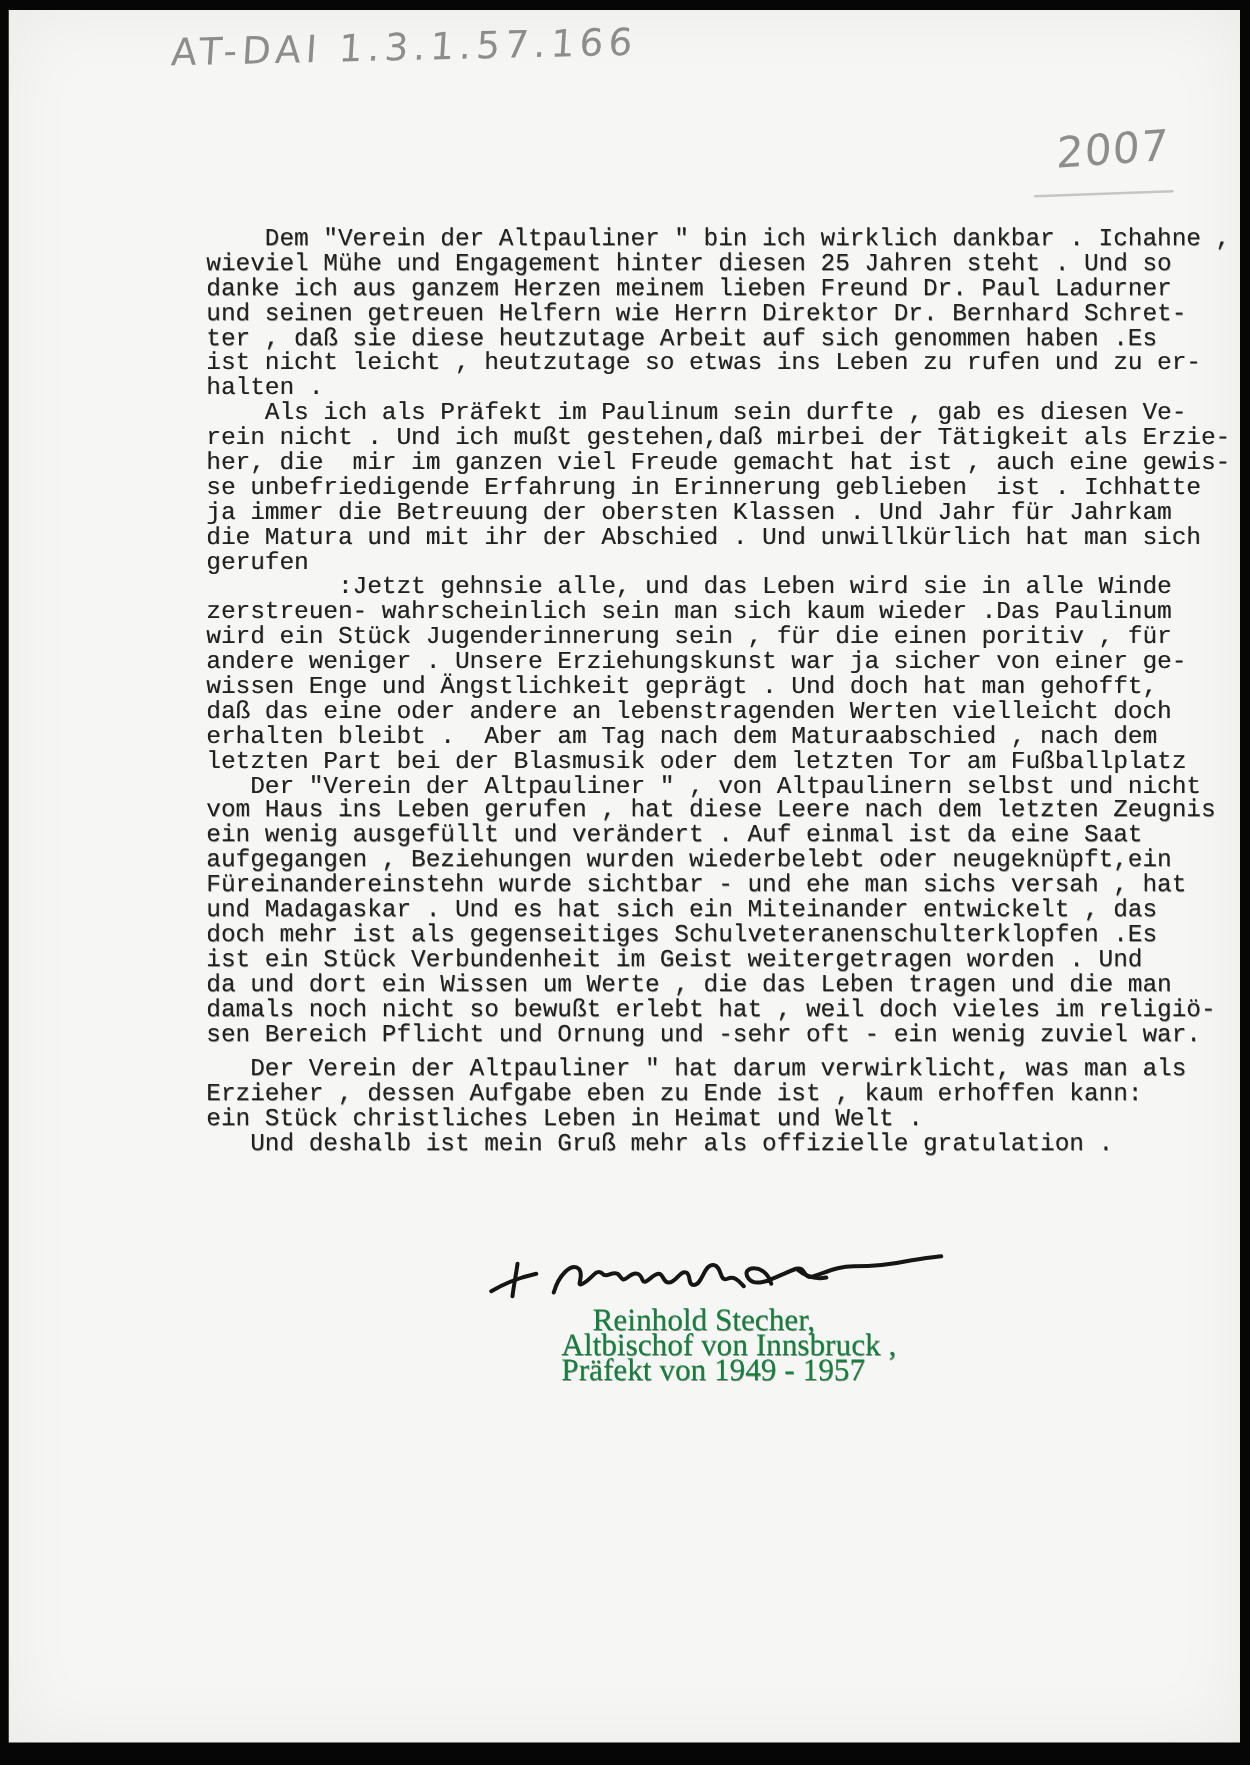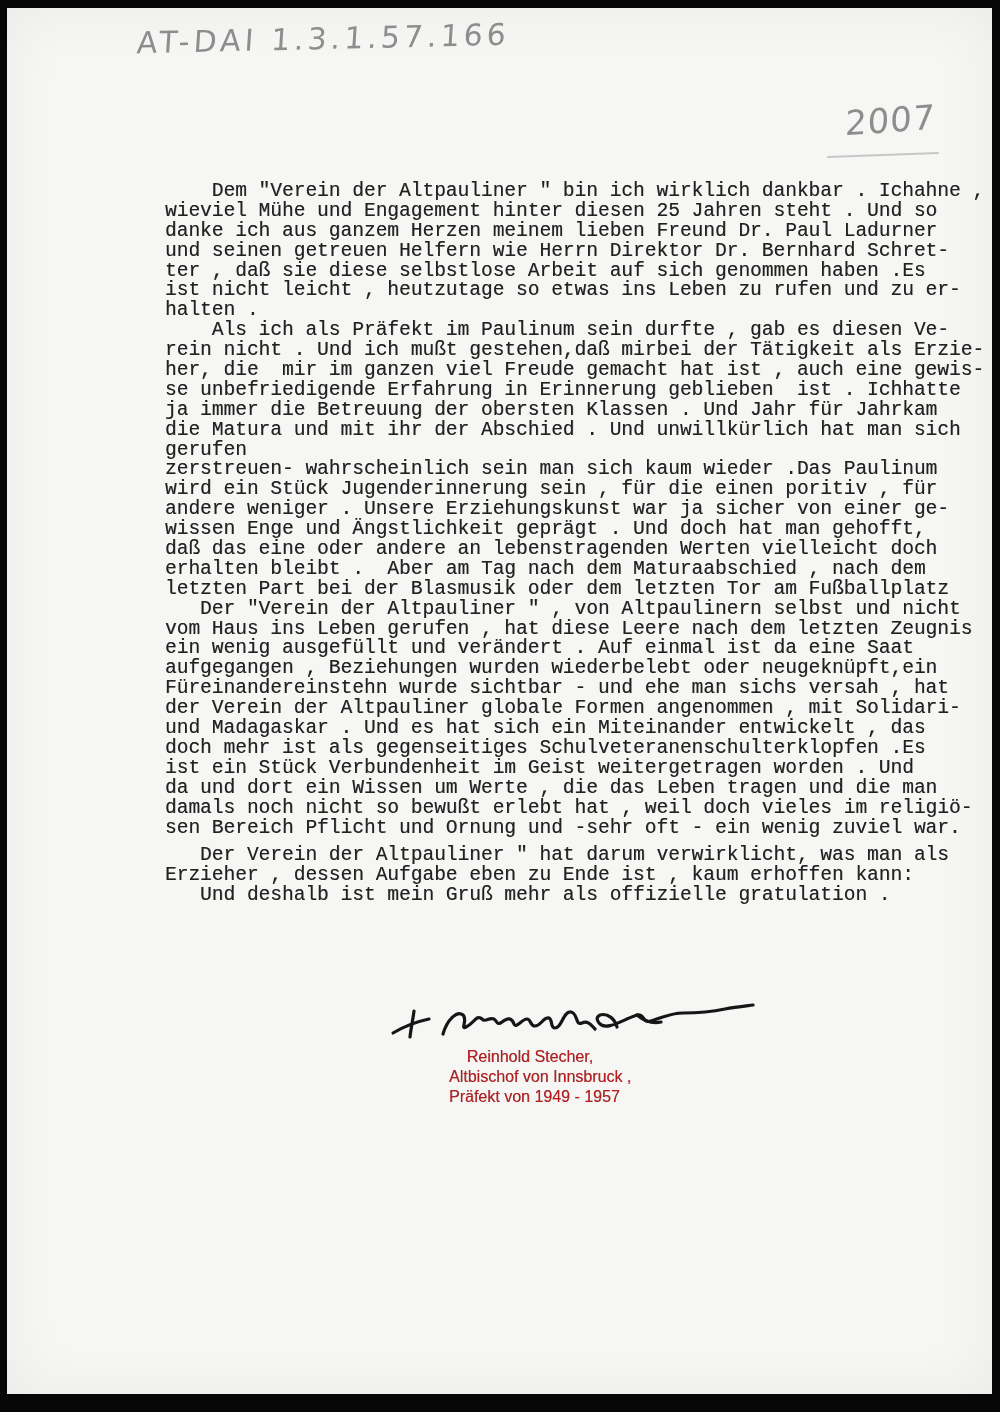--- a/index.html
+++ b/index.html
@@ -61,81 +61,82 @@
   .para-3{margin-top:8px;}
   
   .signature{
     position:absolute;
     left:378px;top:992px;
   }
   .sig-svg{display:block;}
   .sig-typed{
     margin-left:64px;
     margin-top:1px;
-    font-family:Liberation Sans, sans-serif;
-    font-size:16px;
+    font-family:Liberation Serif, serif;
+    font-size:25px;
     line-height:20.2px;
-    color:#b91c1c;
+    color:#15803d;
     text-shadow:0.4px 0.4px 0.5px rgba(30,30,30,0.45);
   }
 </style>
 </head>
 <body>
 
 <div class="page">
 
   <div class="hand hand-note">AT-DAI 1.3.1.57.166</div>
 
   <div class="hand hand-year">2007</div>
 
   <div class="year-underline"></div>
 
   <div class="letter">
       <div class="para para-0">
         <div class="tline">    Dem "Verein der Altpauliner " bin ich wirklich dankbar . Ichahne ,</div>
         <div class="tline">wieviel Mühe und Engagement hinter diesen 25 Jahren steht . Und so</div>
         <div class="tline">danke ich aus ganzem Herzen meinem lieben Freund Dr. Paul Ladurner</div>
         <div class="tline">und seinen getreuen Helfern wie Herrn Direktor Dr. Bernhard Schret-</div>
-        <div class="tline">ter , daß sie diese selbstlose Arbeit auf sich genommen haben .Es</div>
+        <div class="tline">ter , daß sie diese heutzutage Arbeit auf sich genommen haben .Es</div>
         <div class="tline">ist nicht leicht , heutzutage so etwas ins Leben zu rufen und zu er-</div>
         <div class="tline">halten .</div>
       </div>
       <div class="para para-1">
         <div class="tline">    Als ich als Präfekt im Paulinum sein durfte , gab es diesen Ve-</div>
         <div class="tline">rein nicht . Und ich mußt gestehen,daß mirbei der Tätigkeit als Erzie-</div>
         <div class="tline">her, die  mir im ganzen viel Freude gemacht hat ist , auch eine gewis-</div>
         <div class="tline">se unbefriedigende Erfahrung in Erinnerung geblieben  ist . Ichhatte</div>
         <div class="tline">ja immer die Betreuung der obersten Klassen . Und Jahr für Jahrkam</div>
         <div class="tline">die Matura und mit ihr der Abschied . Und unwillkürlich hat man sich</div>
         <div class="tline">gerufen</div>
+        <div class="tline">         :Jetzt gehnsie alle, und das Leben wird sie in alle Winde</div>
         <div class="tline">zerstreuen- wahrscheinlich sein man sich kaum wieder .Das Paulinum</div>
         <div class="tline">wird ein Stück Jugenderinnerung sein , für die einen poritiv , für</div>
         <div class="tline">andere weniger . Unsere Erziehungskunst war ja sicher von einer ge-</div>
         <div class="tline">wissen Enge und Ängstlichkeit geprägt . Und doch hat man gehofft,</div>
         <div class="tline">daß das eine oder andere an lebenstragenden Werten vielleicht doch</div>
         <div class="tline">erhalten bleibt .  Aber am Tag nach dem Maturaabschied , nach dem</div>
         <div class="tline">letzten Part bei der Blasmusik oder dem letzten Tor am Fußballplatz</div>
       </div>
       <div class="para para-2">
         <div class="tline">   Der "Verein der Altpauliner " , von Altpaulinern selbst und nicht</div>
         <div class="tline">vom Haus ins Leben gerufen , hat diese Leere nach dem letzten Zeugnis</div>
         <div class="tline">ein wenig ausgefüllt und verändert . Auf einmal ist da eine Saat</div>
         <div class="tline">aufgegangen , Beziehungen wurden wiederbelebt oder neugeknüpft,ein</div>
         <div class="tline">Füreinandereinstehn wurde sichtbar - und ehe man sichs versah , hat</div>
-        <div class="tline">der Verein der Altpauliner globale Formen angenommen , mit Solidari-</div>
         <div class="tline">und Madagaskar . Und es hat sich ein Miteinander entwickelt , das</div>
         <div class="tline">doch mehr ist als gegenseitiges Schulveteranenschulterklopfen .Es</div>
         <div class="tline">ist ein Stück Verbundenheit im Geist weitergetragen worden . Und</div>
         <div class="tline">da und dort ein Wissen um Werte , die das Leben tragen und die man</div>
         <div class="tline">damals noch nicht so bewußt erlebt hat , weil doch vieles im religiö-</div>
         <div class="tline">sen Bereich Pflicht und Ornung und -sehr oft - ein wenig zuviel war.</div>
       </div>
       <div class="para para-3">
         <div class="tline">   Der Verein der Altpauliner " hat darum verwirklicht, was man als</div>
         <div class="tline">Erzieher , dessen Aufgabe eben zu Ende ist , kaum erhoffen kann:</div>
+        <div class="tline">ein Stück christliches Leben in Heimat und Welt .</div>
         <div class="tline">   Und deshalb ist mein Gruß mehr als offizielle gratulation .</div>
       </div>
     </div>
 
   <div class="signature">
     <svg class="sig-svg" width="372" height="46" viewBox="0 0 372 46">
       <g fill="none" stroke="#161616" stroke-width="3.2" stroke-linecap="round" stroke-linejoin="round">
 
         <path d="M8,33 C18,27 30,22 44,19"></path>
         <path d="M29,11 C28,19 26,28 25,37"></path>

